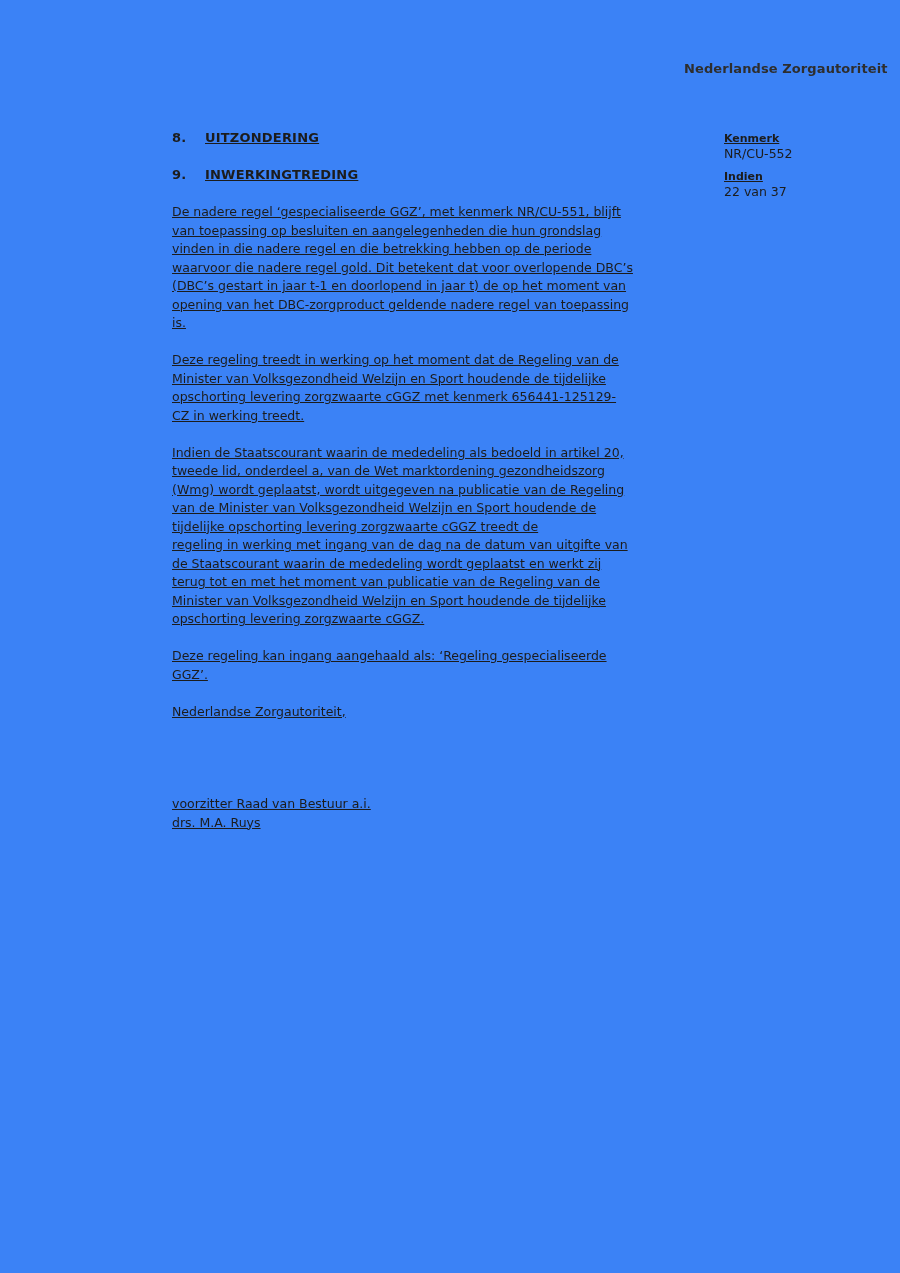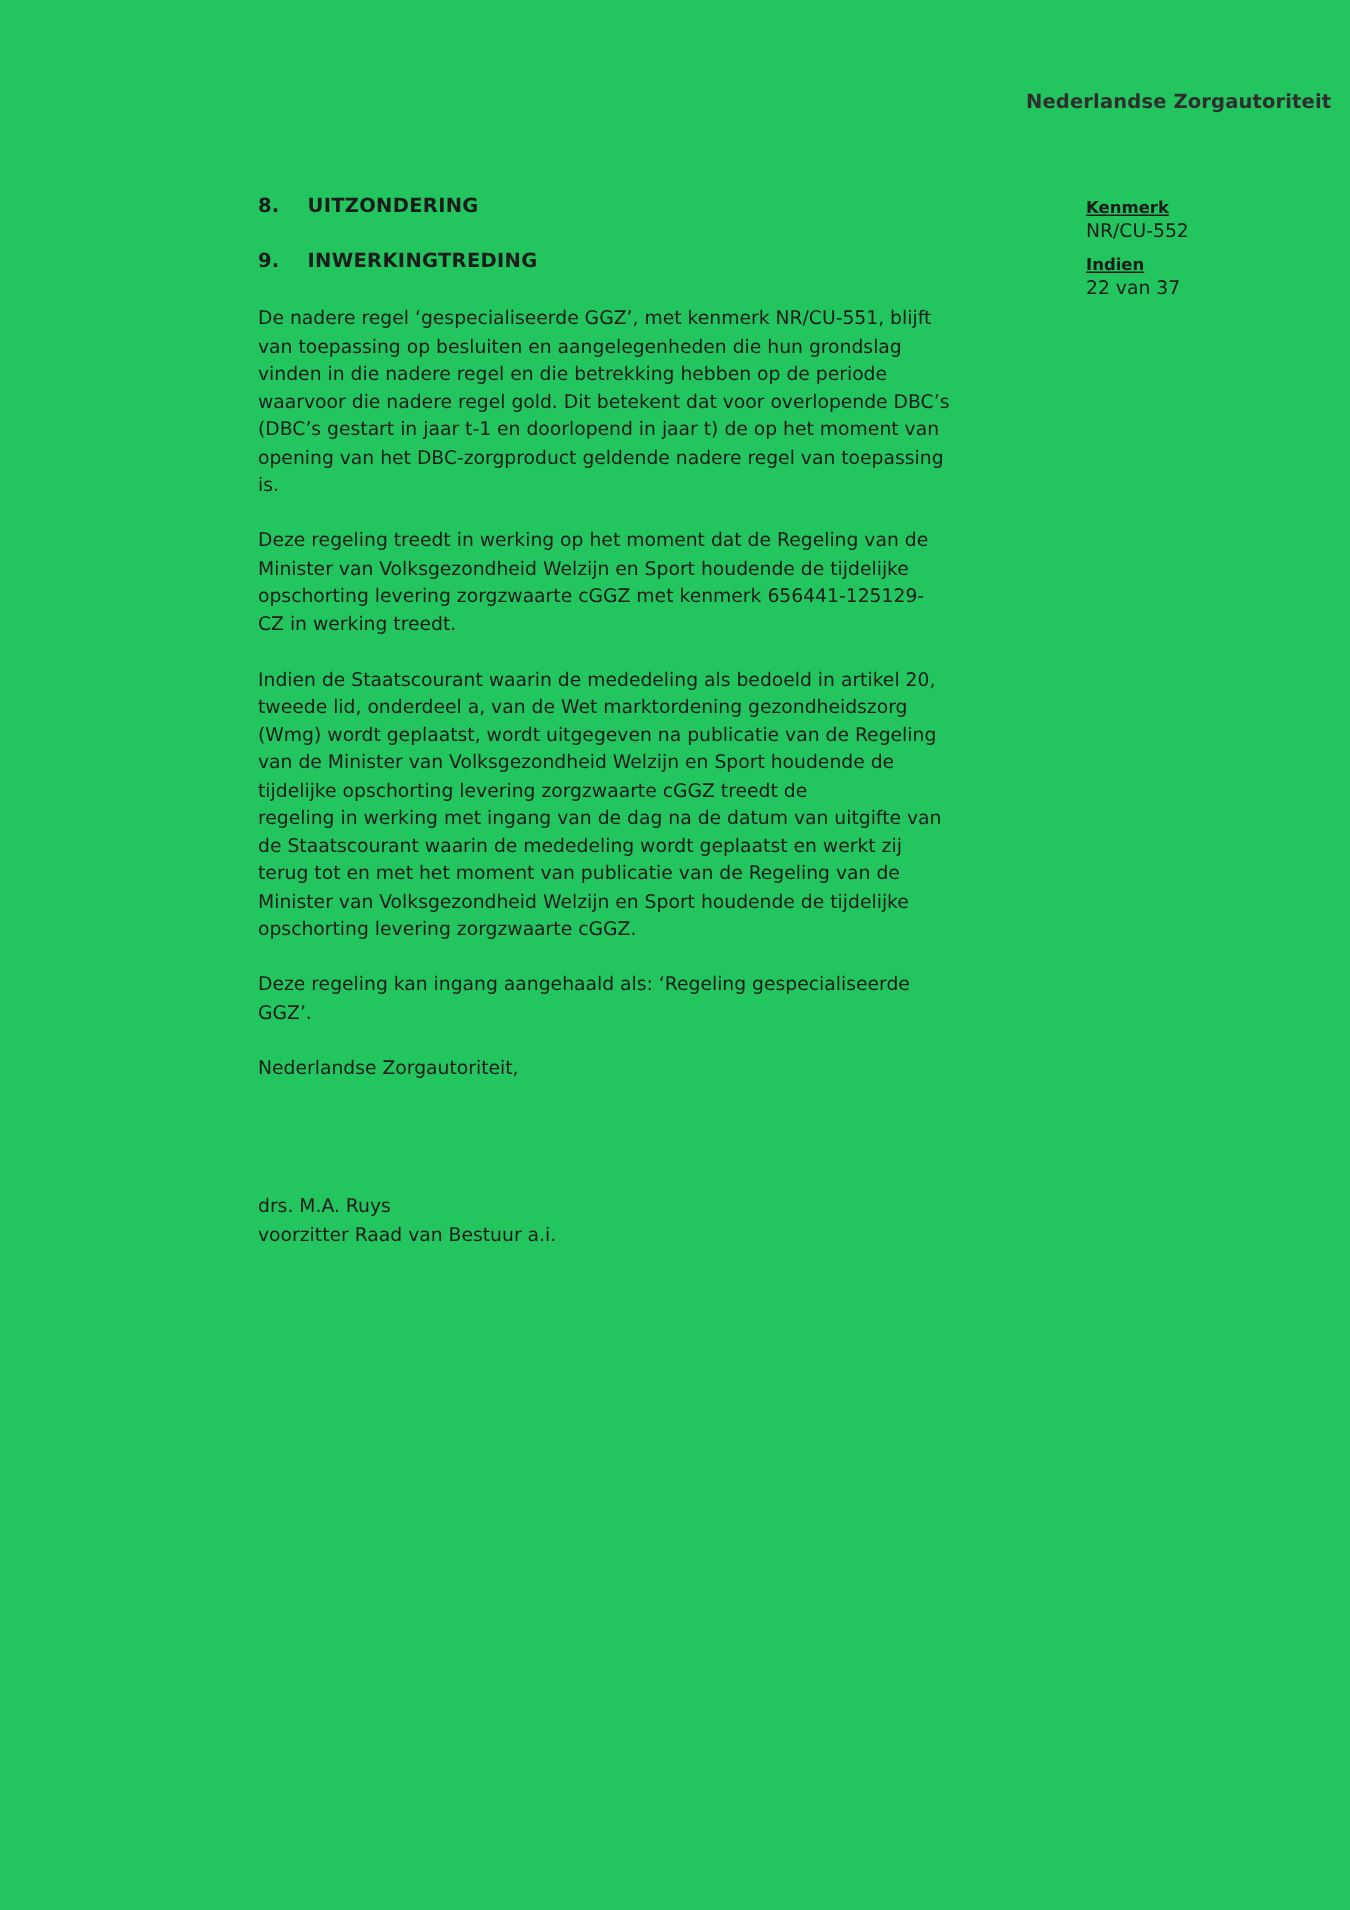--- a/index.html
+++ b/index.html
@@ -4,21 +4,21 @@
 <style>
   html, body {
     margin: 0;
     padding: 0;
     background: #ffffff;
   }
   .page {
     position: relative;
     width: 900px;
     height: 1273px;
-    background: #22c55e;
+    background: #3b82f6;
     overflow: hidden;
     font-family: "DejaVu Sans", "Liberation Sans", sans-serif;
     color: #1c1c1c;
   }
   .logo {
     position: absolute;
     left: 684px;
     top: 61px;
     font-size: 13px;
     font-weight: bold;
@@ -47,20 +47,21 @@
     line-height: 15px;
     color: #1c1c1c;
   }
   .content {
     position: absolute;
     left: 172px;
     top: 129px;
     width: 548px;
     font-size: 12.5px;
     line-height: 18.5px;
+    text-decoration: underline;
   }
   .section-heading {
     font-size: 13px;
     font-weight: bold;
     line-height: 18.5px;
     margin: 0 0 18.5px 0;
     letter-spacing: 0.2px;
   }
   .section-heading .num {
     display: inline-block;
@@ -132,19 +133,19 @@
 terug tot en met het moment van publicatie van de Regeling van de
 Minister van Volksgezondheid Welzijn en Sport houdende de tijdelijke
 opschorting levering zorgzwaarte cGGZ.</p>
       <p class="body">Deze regeling kan ingang aangehaald als: ‘Regeling gespecialiseerde
 GGZ’.</p>
     </div>
 
     <p class="org-line">Nederlandse Zorgautoriteit,</p>
 
     <div class="signature">
+      <div>voorzitter Raad van Bestuur a.i.</div>
       <div>drs. M.A. Ruys</div>
-      <div>voorzitter Raad van Bestuur a.i.</div>
     </div>
 
   </div>
 
 </div>
 
 </body></html>

